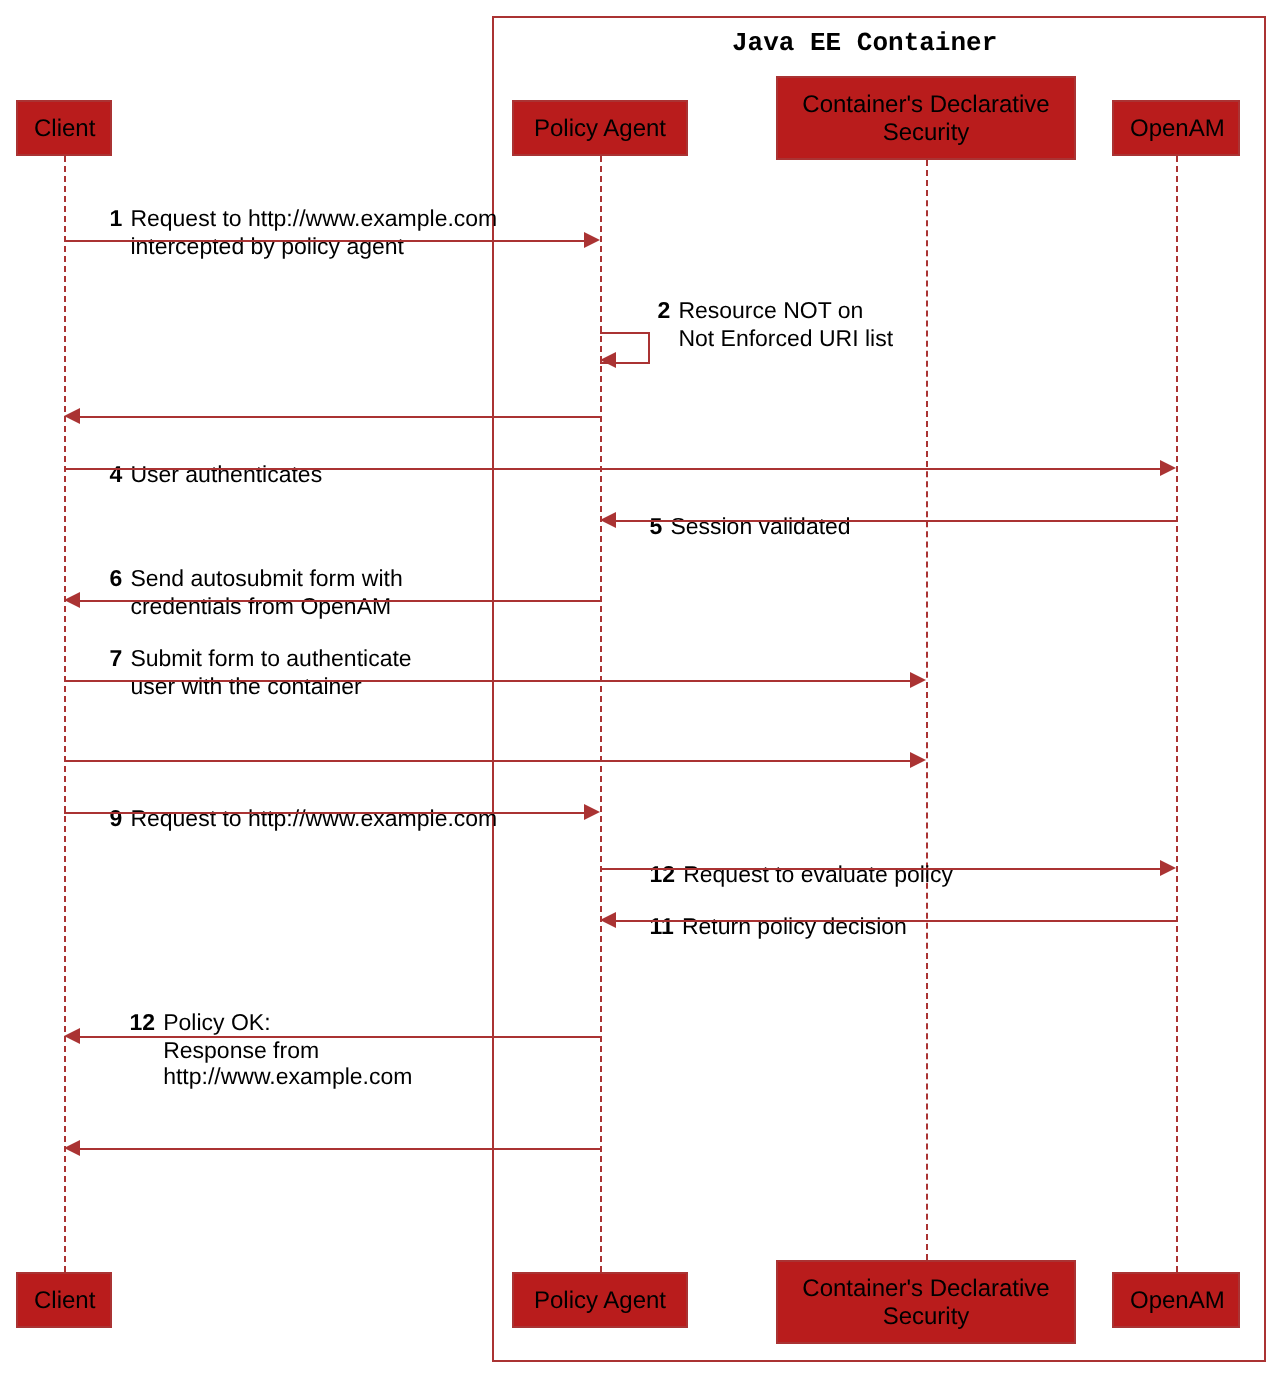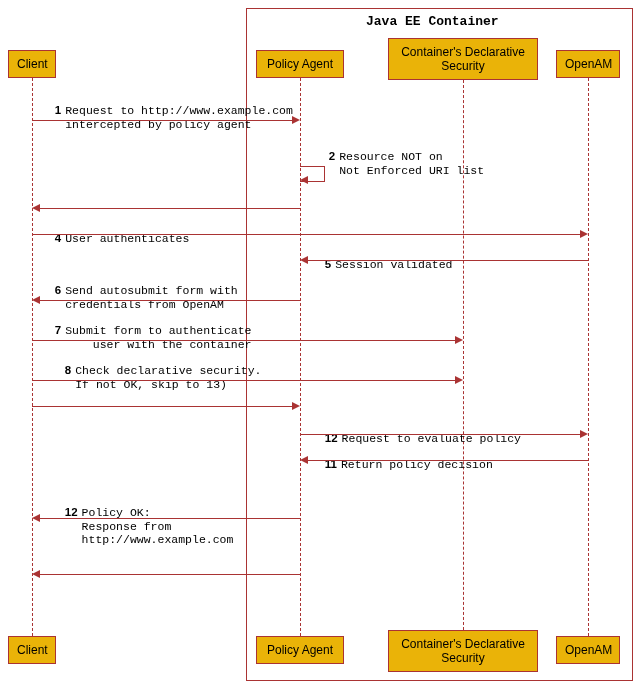--- a/index.html
+++ b/index.html
@@ -23,21 +23,21 @@
   }
   .container-title {
     position: absolute;
     font-weight: bold;
     font-size: 13px;
     color: #000;
   }
   .participant {
     position: absolute;
     border: 1px solid #a33;
-    background: #eab308;
+    background: #b91c1c;
     padding: 6px 8px;
     font-size: 12px;
     text-align: center;
     box-sizing: border-box;
   }
   .lifeline {
     position: absolute;
     border-left: 1px dashed #a33;
     width: 0;
   }
@@ -49,21 +49,20 @@
   }
   .msg .num {
     font-weight: bold;
     display: inline-block;
     vertical-align: top;
     margin-right: 4px;
   }
   .msg .txt {
     display: inline-block;
     vertical-align: top;
-    font-family: Liberation Mono, monospace;
   }
   .arrow-line {
     position: absolute;
     height: 0;
     border-top: 1px solid #a33;
   }
   .arrow-head-right {
     position: absolute;
     width: 0;
     height: 0;
@@ -139,34 +138,33 @@
   <div class="arrow-line" style="left:300px; top:252px; width:280px;"></div>
   <div class="arrow-head-left" style="left:292px; top:248px;"></div>
 
   <div class="msg" style="left:34px; top:262px;">
     <span class="num">6</span><span class="txt">Send autosubmit form with
 credentials from OpenAM</span>
   </div>
   <div class="arrow-line" style="left:32px; top:292px; width:260px;"></div>
   <div class="arrow-head-left" style="left:24px; top:288px;"></div>
 
-  <div class="msg" style="left:34px; top:302px;text-align:right;">
+  <div class="msg" style="left:34px; top:302px;">
     <span class="num">7</span><span class="txt">Submit form to authenticate
 user with the container</span>
   </div>
   <div class="arrow-line" style="left:24px; top:332px; width:423px;"></div>
   <div class="arrow-head-right" style="left:447px; top:328px;"></div>
 
-  <div class="msg" style="left:44px; top:342px;">
-    <span class="num">8</span><span class="txt">Check declarative security.
-If not OK, skip to 13)</span>
-  </div>
   <div class="arrow-line" style="left:24px; top:372px; width:423px;"></div>
   <div class="arrow-head-right" style="left:447px; top:368px;"></div>
 
+  <div class="msg" style="left:34px; top:382px;">
+    <span class="num">9</span><span class="txt">Request to http://www.example.com</span>
+  </div>
   <div class="arrow-line" style="left:24px; top:398px; width:260px;"></div>
   <div class="arrow-head-right" style="left:284px; top:394px;"></div>
 
   <div class="msg" style="left:304px; top:410px;">
     <span class="num">12</span><span class="txt">Request to evaluate policy</span>
   </div>
   <div class="arrow-line" style="left:292px; top:426px; width:280px;"></div>
   <div class="arrow-head-right" style="left:572px; top:422px;"></div>
 
   <div class="msg" style="left:304px; top:436px;">

